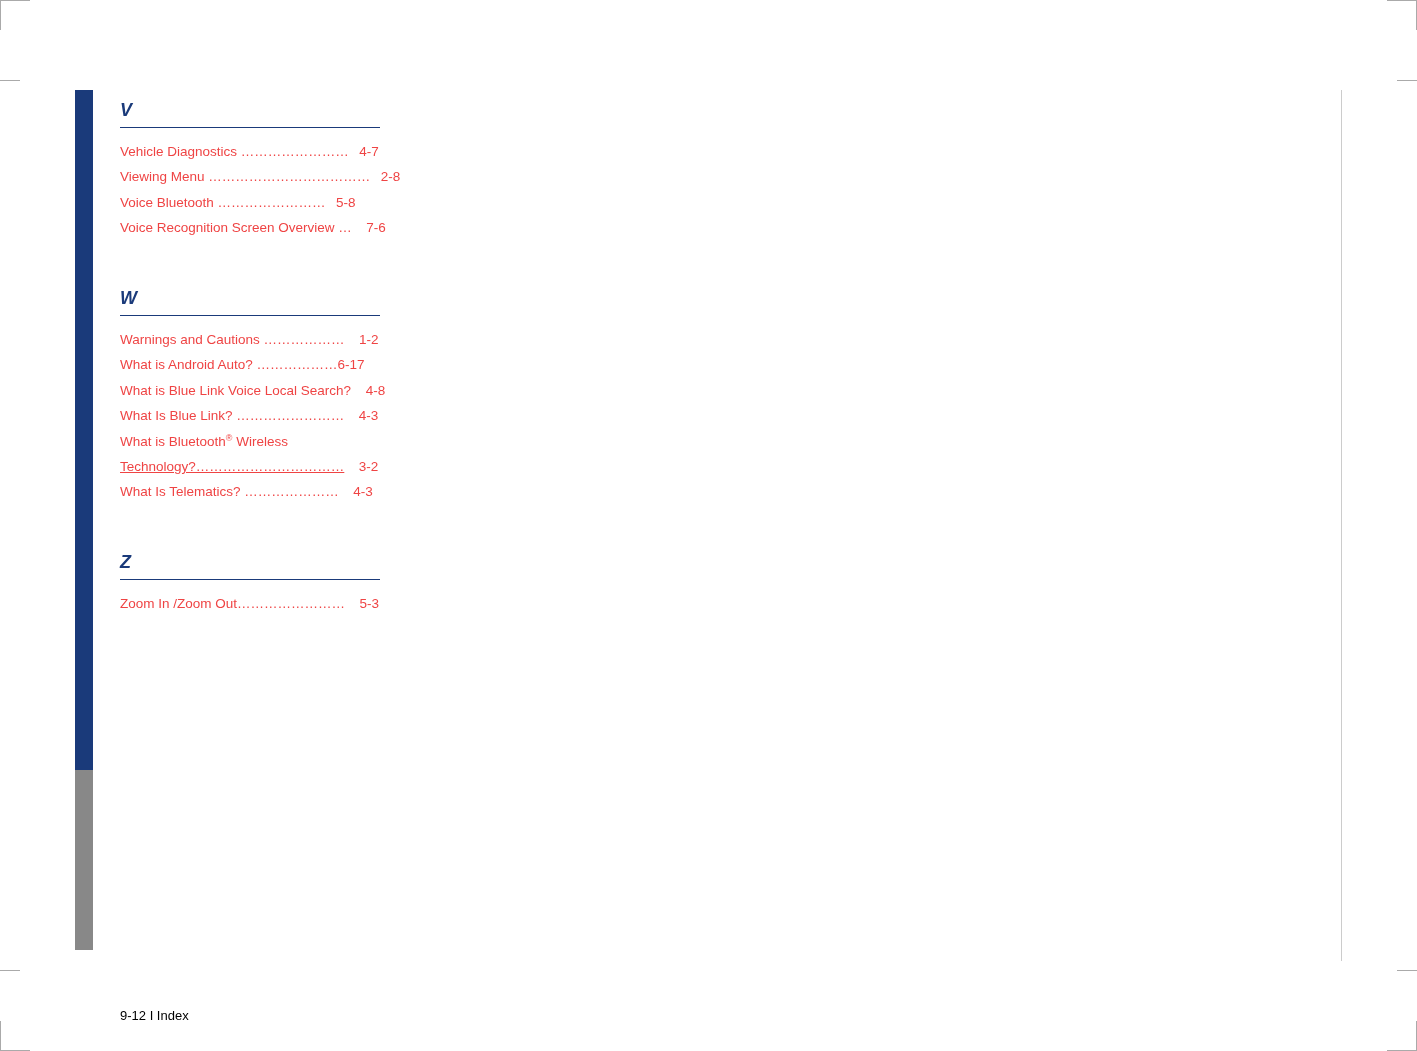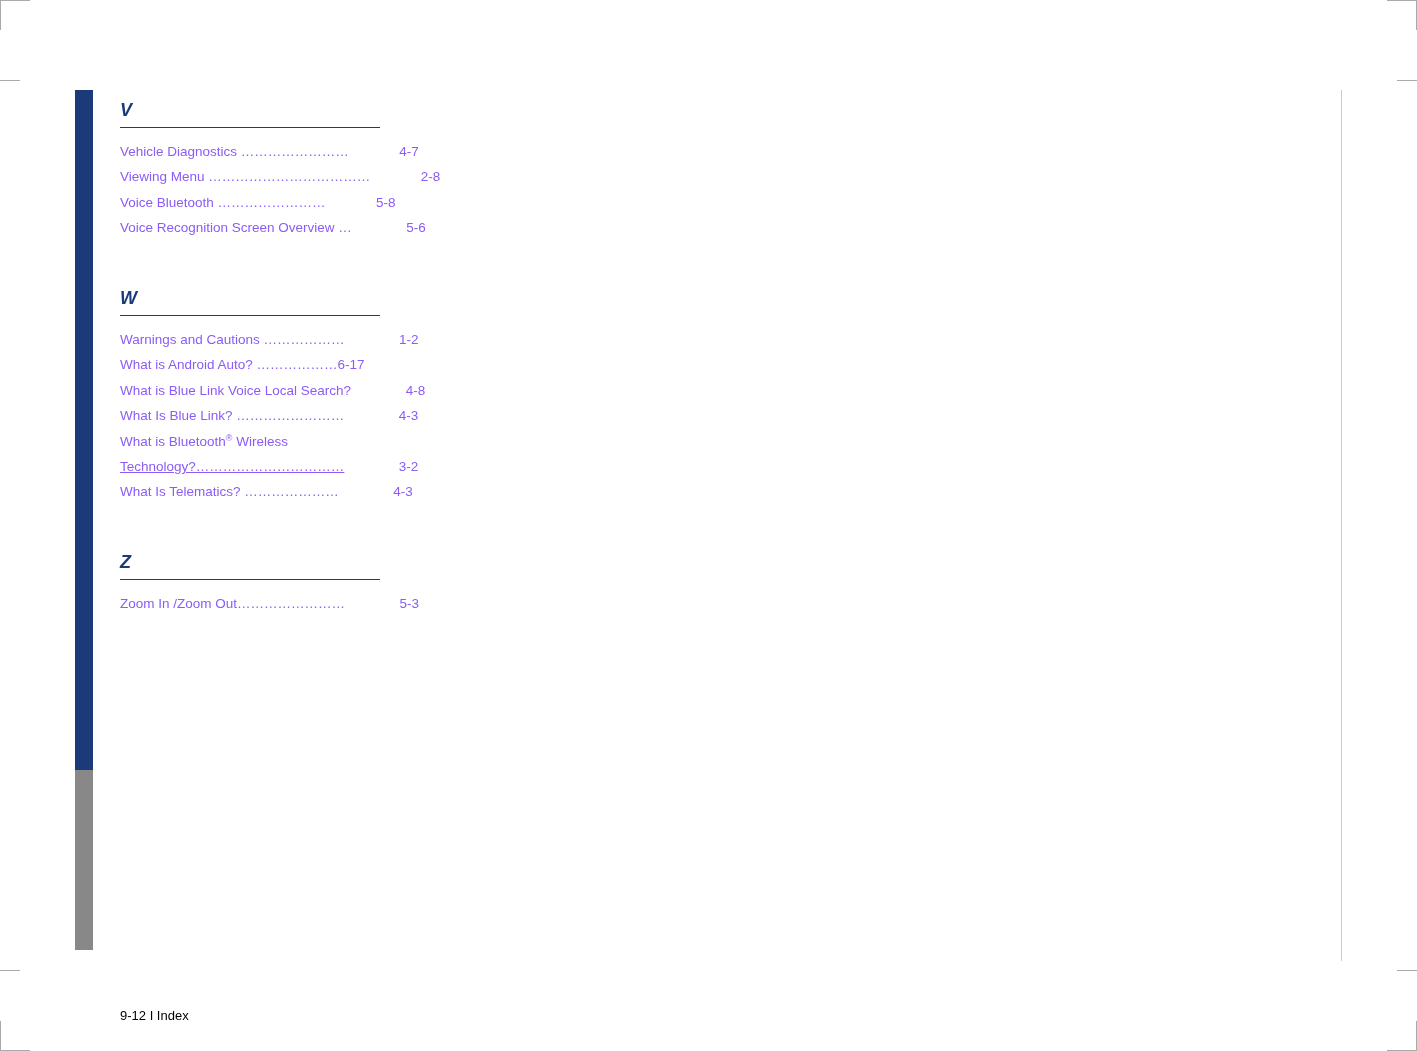--- a/index.html
+++ b/index.html
@@ -109,23 +109,22 @@
       border-top: 1.5px solid #1a3a7a;
       margin-bottom: 14px;
       width: 260px;
     }
 
     .index-entry {
       display: flex;
       align-items: center;
       margin-bottom: 5px;
       font-size: 13.5px;
-      color: #8b5cf6;
+      color: #ef4444;
       line-height: 1.5;
-      gap: 40px;
     }
 
     .entry-text {
       flex: 0 0 auto;
       white-space: nowrap;
     }
 
     .entry-page {
       flex: 0 0 auto;
       white-space: nowrap;
@@ -193,21 +192,21 @@
     <div class="index-entry">
       <span class="entry-text">Viewing Menu  ………………………………</span>
       <span class="entry-page">2-8</span>
     </div>
     <div class="index-entry">
       <span class="entry-text">Voice Bluetooth   ……………………</span>
       <span class="entry-page">5-8</span>
     </div>
     <div class="index-entry">
       <span class="entry-text">Voice Recognition Screen Overview …</span>
-      <span class="entry-page" style="margin-left:4px">5-6</span>
+      <span class="entry-page" style="margin-left:4px">7-6</span>
     </div>
   </div>
 
   <div class="section">
     <div class="section-letter">W</div>
     <hr class="section-divider">
 
     <div class="index-entry">
       <span class="entry-text">Warnings and Cautions  ………………</span>
       <span class="entry-page" style="margin-left:4px">1-2</span>

